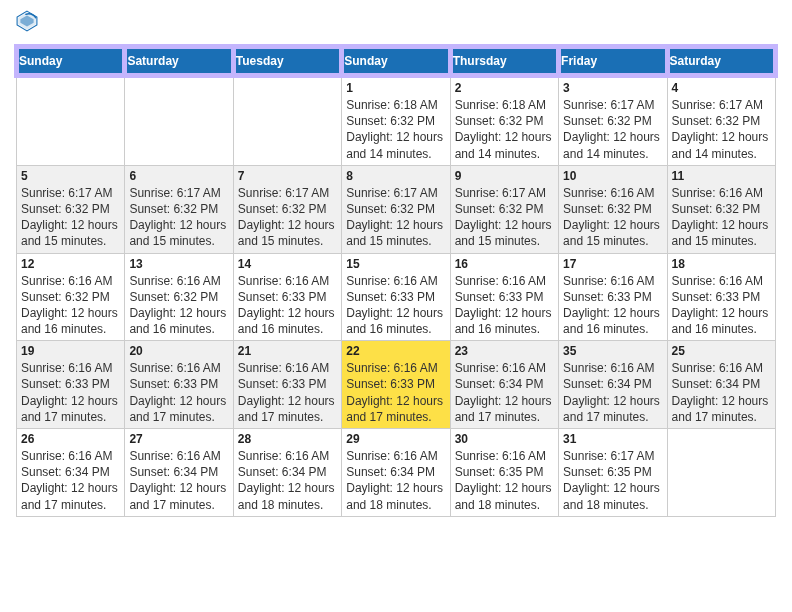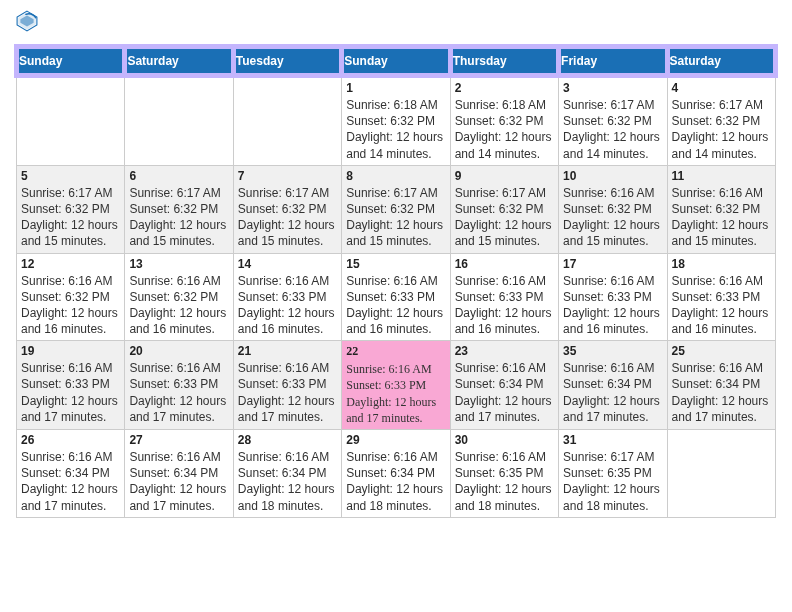--- a/index.html
+++ b/index.html
@@ -264,21 +264,21 @@
             <div class="day-info" style="white-space: pre-line;">Sunrise: 6:16 AM
 Sunset: 6:33 PM
 Daylight: 12 hours and 17 minutes.</div>
           </td>
           <td style="background: rgb(240, 240, 240);">
             <span class="day-num">21</span>
             <div class="day-info" style="white-space: pre-line;">Sunrise: 6:16 AM
 Sunset: 6:33 PM
 Daylight: 12 hours and 17 minutes.</div>
           </td>
-          <td style="background: #f9a8d4; font-family: Liberation Serif, serif;">
+          <td style="background: #fde047;">
             <span class="day-num">22</span>
             <div class="day-info" style="white-space: pre-line;">Sunrise: 6:16 AM
 Sunset: 6:33 PM
 Daylight: 12 hours and 17 minutes.</div>
           </td>
           <td style="background: rgb(240, 240, 240);">
             <span class="day-num">23</span>
             <div class="day-info" style="white-space: pre-line;">Sunrise: 6:16 AM
 Sunset: 6:34 PM
 Daylight: 12 hours and 17 minutes.</div>

